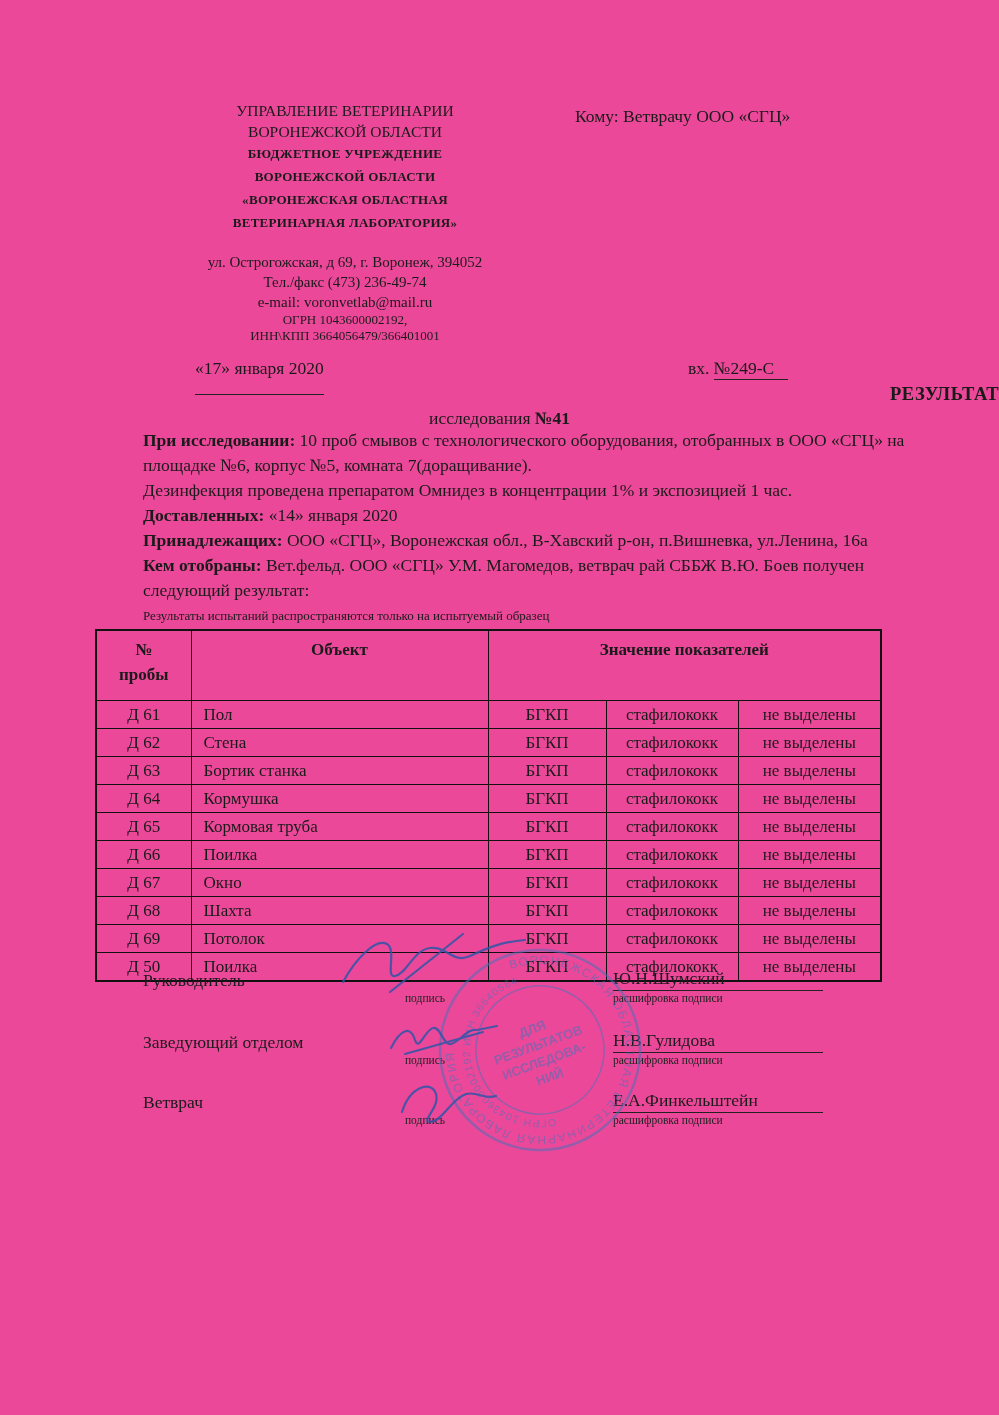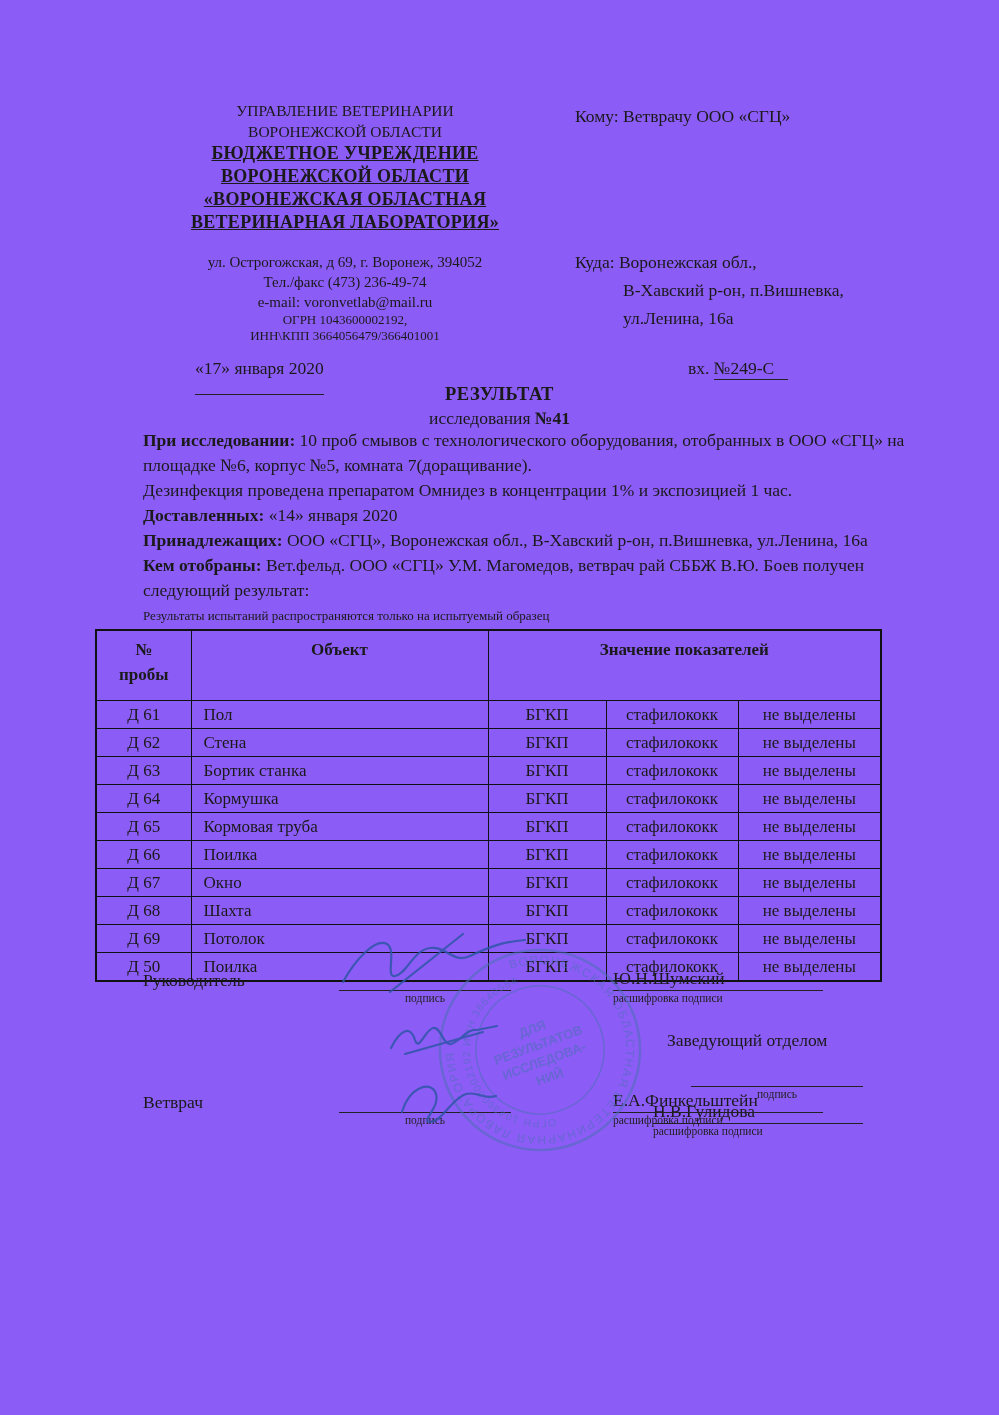--- a/index.html
+++ b/index.html
@@ -1,37 +1,37 @@
 <!DOCTYPE html>
 <html><head>
 <meta charset="utf-8">
 <style>
   * { box-sizing: border-box; margin: 0; padding: 0; }
   html, body { background: #ffffff; }
   body { font-family: "Liberation Serif", "DejaVu Serif", serif; color: #1a1a1a; }
-  .page { position: relative; width: 999px; height: 1415px; background: #8b5cf6; overflow: hidden; }
+  .page { position: relative; width: 999px; height: 1415px; background: #ec4899; overflow: hidden; }
 
   
   .org-block { position: absolute; left: 150px; top: 100px; width: 390px; text-align: center; }
   .org-top { font-size: 15.5px; line-height: 21px; }
-  .org-bold { font-size: 18px; font-weight: bold; line-height: 23px; letter-spacing: .3px; text-decoration: underline; }
+  .org-bold { font-size: 13px; font-weight: bold; line-height: 23px; letter-spacing: .3px; }
   .to-line { position: absolute; left: 575px; top: 106px; font-size: 17.5px; }
   .addr-block { position: absolute; left: 150px; top: 252px; width: 390px; text-align: center; }
   .addr-line { font-size: 15px; line-height: 20px; }
   .addr-small { font-size: 13px; line-height: 16px; }
   .where-block { position: absolute; left: 575px; top: 248px; font-size: 17.5px; line-height: 28px; }
   .where-block .indent { padding-left: 48px; }
 
   
   .date-line { position: absolute; left: 195px; top: 358px; font-size: 17.5px; border-bottom: 1.5px solid #222; padding-bottom: 15px; }
   .incoming { position: absolute; left: 688px; top: 358px; font-size: 17.5px; }
   .incoming .num { border-bottom: 1.5px solid #222; padding-bottom: 1px; padding-right: 14px; }
 
   
-  .title { position: absolute; left: 0; top: 384px; width: 100%; text-align: center; font-size: 18.5px; font-weight: bold; letter-spacing: .5px; font-family: Liberation Serif, serif; }
+  .title { position: absolute; left: 0; top: 384px; width: 100%; text-align: right; font-size: 18.5px; font-weight: bold; letter-spacing: .5px; font-family: Liberation Serif, serif; }
   .subtitle { position: absolute; left: 0; top: 408px; width: 100%; text-align: center; font-size: 17.5px; }
   .subtitle .b { font-weight: bold; margin-top: 32px; }
 
   
   .content { position: absolute; left: 143px; top: 428px; width: 795px; font-size: 17.5px; line-height: 25px; }
   .content p { margin: 0; }
   .lbl { font-weight: bold; }
   .note { font-size: 13px; line-height: 16px; margin-top: 5px; }
 
   
@@ -39,21 +39,21 @@
   table.results th, table.results td { border: 1.5px solid #111; font-size: 17px; }
   table.results th { font-weight: bold; vertical-align: top; padding-top: 6px; height: 70px; text-align: center; }
   table.results td { height: 25px; padding: 1px 12px; }
   td.c-id { text-align: center; }
   td.c-obj { text-align: left; padding-left: 14px; }
   td.c-val { text-align: center; }
 
   
   .sig-row { position: absolute; left: 143px; width: 720px; display: flex; align-items: flex-end; }
   .sig-role { width: 196px; font-size: 17.5px; padding-bottom: 14px; }
-  .sig-line-wrap { width: 172px; display: flex; flex-direction: column; }
+  .sig-line-wrap { width: 172px; display: flex; flex-direction: column; align-items: center; }
   .sig-line { height: 22px; border-bottom: 1.5px solid #222; }
   .sig-cap { font-size: 11.5px; line-height: 14px; color: #222; }
   .cap-center { text-align: center; }
   .sig-name-wrap { margin-left: 102px; width: 210px; display: flex; flex-direction: column; }
   .sig-name { font-size: 17.5px; border-bottom: 1.5px solid #222; padding-bottom: 1px; min-height: 22px; }
 
   
   .overlay { position: absolute; pointer-events: none; }
   .stamp-svg { opacity: .55; }
   .scribble { opacity: .85; }
@@ -75,25 +75,20 @@
   <div class="to-line">Кому: Ветврачу ООО «СГЦ»</div>
 
   <div class="addr-block">
     <div class="addr-line">ул. Острогожская, д 69, г. Воронеж, 394052</div>
     <div class="addr-line">Тел./факс (473) 236-49-74</div>
     <div class="addr-line">e-mail: voronvetlab@mail.ru</div>
     <div class="addr-small">ОГРН 1043600002192,</div>
     <div class="addr-small">ИНН\КПП 3664056479/366401001</div>
   </div>
 
-  <div class="where-block">
-    <div>Куда: Воронежская обл.,</div>
-    <div class="indent">В-Хавский р-он, п.Вишневка,</div>
-    <div class="indent">ул.Ленина, 16а</div>
-  </div>
 
   <div class="date-line">«17» января 2020</div>
   <div class="incoming">
     <span>вх. </span><span class="num">№249-С</span>
   </div>
 
   <div class="title">РЕЗУЛЬТАТ</div>
   <div class="subtitle">
     <span>исследования </span><span class="b">№41</span>
   </div>
@@ -204,21 +199,21 @@
     <span class="sig-line-wrap">
       <span class="sig-line"></span>
       <span class="sig-cap cap-center">подпись</span>
     </span>
     <span class="sig-name-wrap">
       <span class="sig-name">Ю.Н.Шумский</span>
       <span class="sig-cap">расшифровка подписи</span>
     </span>
   </div>
 
-  <div class="sig-row" style="top:1030px;flex-direction:column;">
+  <div class="sig-row" style="top:1030px;">
     <span class="sig-role">Заведующий отделом</span>
     <span class="sig-line-wrap">
       <span class="sig-line"></span>
       <span class="sig-cap cap-center">подпись</span>
     </span>
     <span class="sig-name-wrap">
       <span class="sig-name">Н.В.Гулидова</span>
       <span class="sig-cap">расшифровка подписи</span>
     </span>
   </div>

